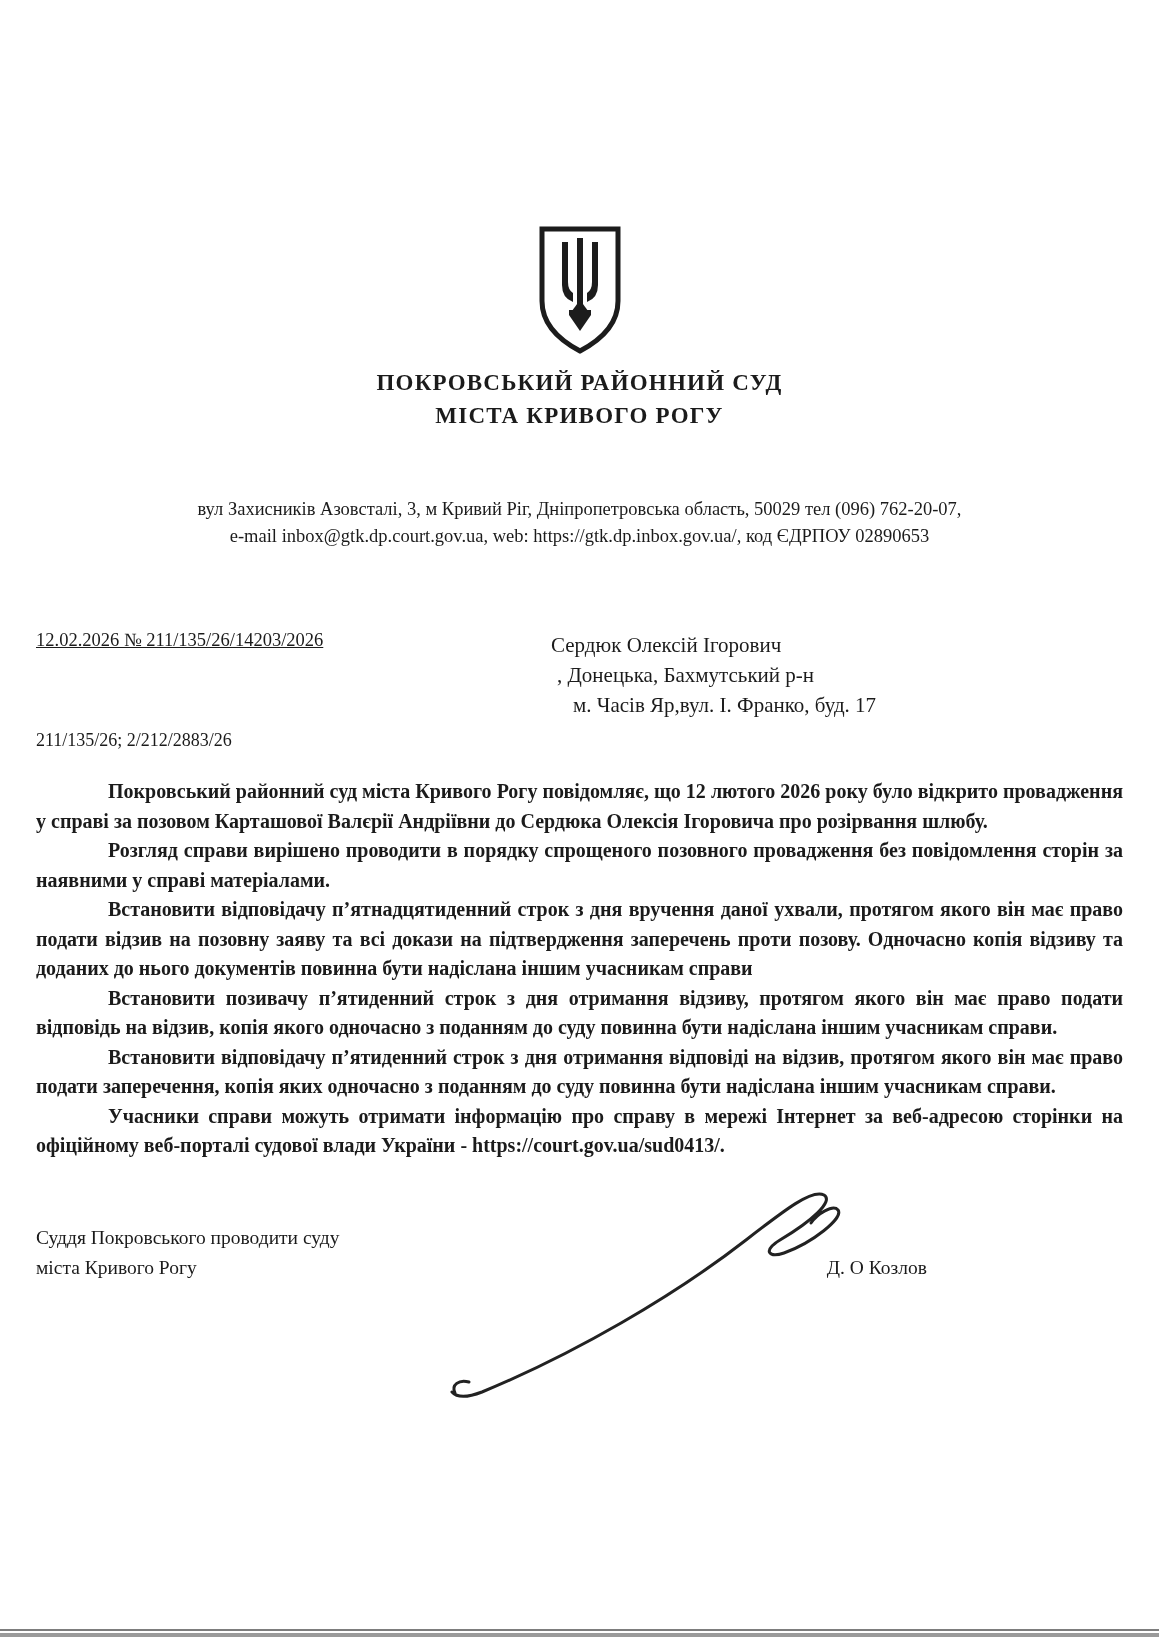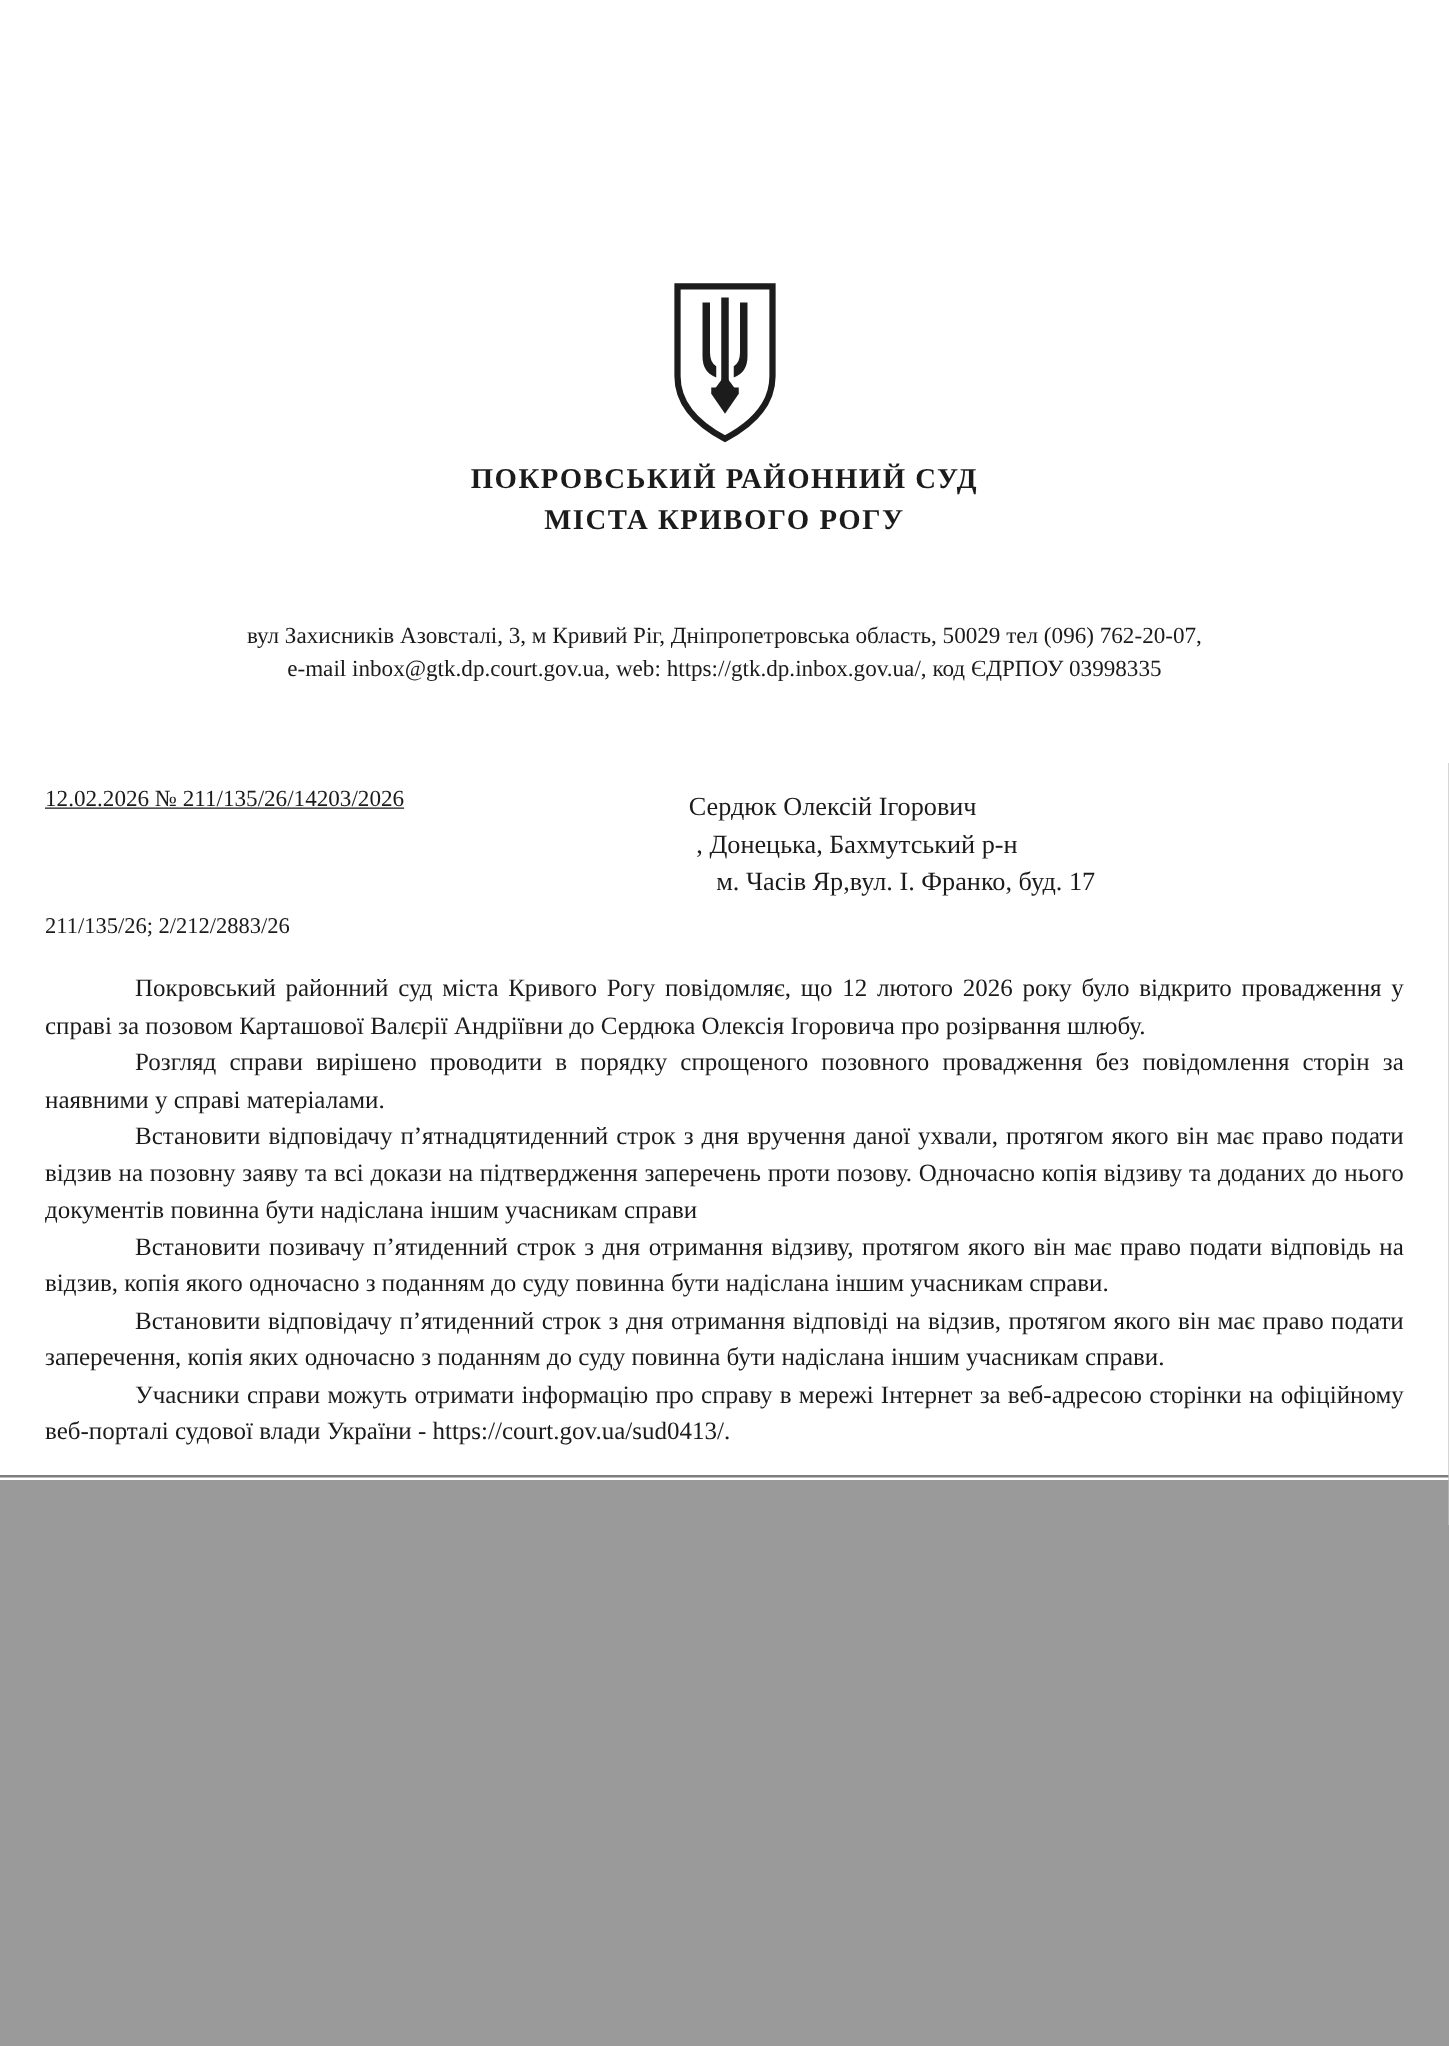--- a/index.html
+++ b/index.html
@@ -3,21 +3,21 @@
 <meta charset="utf-8">
 <style>
   html, body {
     margin: 0;
     padding: 0;
     background: #9a9a9a;
   }
   .page {
     position: relative;
     width: 1159px;
-    height: 1184px;
+    height: 1633px;
     margin: 0 auto;
     background: #ffffff;
     color: #1b1b1b;
     font-family: "Liberation Serif", serif;
     overflow: hidden;
     box-sizing: border-box;
     padding: 0 36px;
   }
   .emblem {
     margin-top: 224px;
@@ -63,20 +63,21 @@
   .recipient .r3 { padding-left: 22px; }
   .case-numbers {
     margin-top: 10px;
     font-size: 18px;
   }
   .body-text {
     margin-top: 26px;
     font-size: 20px;
     line-height: 29.5px;
     text-align: justify;
+    font-weight: bold;
   }
   .body-text p {
     margin: 0;
     text-indent: 72px;
   }
   .sign-row {
     margin-top: 62px;
     display: flex;
     justify-content: space-between;
     align-items: flex-end;
@@ -120,21 +121,21 @@
   </div>
 
   <div class="court-name">
     <div>ПОКРОВСЬКИЙ РАЙОННИЙ СУД</div>
     <div>МІСТА КРИВОГО РОГУ</div>
   </div>
 
   <div class="address">
     <div>вул  Захисників Азовсталі, 3, м  Кривий Ріг,  Дніпропетровська область, 50029 тел  (096) 762-20-07,</div>
     <div>
-      <span>e-mail  </span><a class="doc-link">inbox@gtk.dp.court.gov.ua</a><span>,   web:  </span><a class="doc-link">https://gtk.dp.inbox.gov.ua/</a><span>, код ЄДРПОУ 03998335</span>
+      <span>e-mail  </span><a class="doc-link">inbox@gtk.dp.court.gov.ua</a><span>,   web:  </span><a class="doc-link">https://gtk.dp.inbox.gov.ua/</a><span>, код ЄДРПОУ 02890653</span>
     </div>
   </div>
 
   <div class="meta-row">
     <div class="date-number">12.02.2026 №  211/135/26/14203/2026</div>
     <div class="recipient">
       <div class="r1">Сердюк Олексій Ігорович</div>
       <div class="r2">, Донецька,  Бахмутський р-н</div>
       <div class="r3">м. Часів Яр,вул. І. Франко, буд. 17</div>
     </div>

